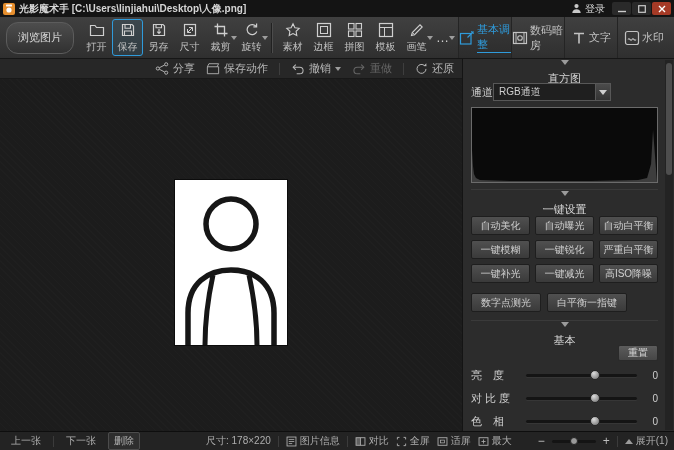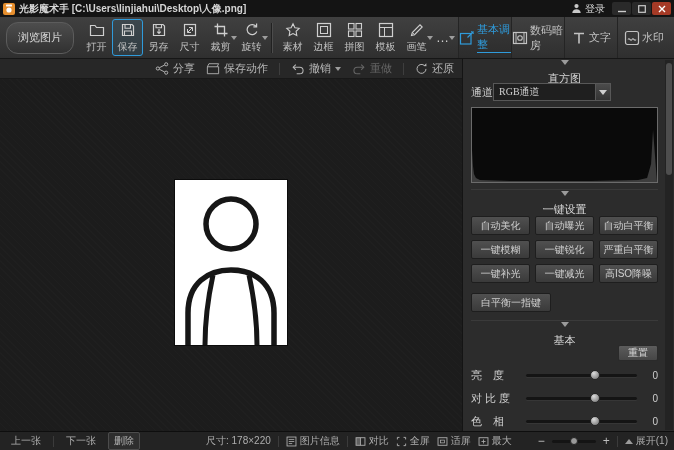--- a/index.html
+++ b/index.html
@@ -49,21 +49,21 @@
   }
   .photo { width:112px; height:165px; background:#fff; margin-top:14px; box-shadow:0 0 0 1px #0c0c0c; }
   
   .right-panel { flex:0 0 212px; background:#2c2c2c; border-left:1px solid #141414; position:relative; padding:0 16px 0 8px; font-size:11px; overflow:hidden; }
   .scrollbar { position:absolute; right:1px; top:1px; bottom:1px; width:8px; background:#232323; }
   .scroll-thumb { position:absolute; top:3px; left:1px; width:6px; height:112px; background:#4e4e4e; border-radius:3px; }
   .section-hd { display:flex; align-items:center; gap:6px; height:22px; color:#d8d8d8; margin-top:1px;flex-direction:column; }
   .sec-line { border-top:1px solid #3a3a3a; margin-top:6px; }
   .tri { width:0; height:0; border-left:4px solid transparent; border-right:4px solid transparent; border-top:5px solid #9b9b9b; }
   .channel-row { display:flex; align-items:center; margin:1px 0 6px; }
-  .dropdown { width:118px; height:18px; background:#1f1f1f; border:1px solid #585858; display:flex; align-items:center;font-family:Liberation Serif, serif; }
+  .dropdown { width:118px; height:18px; background:#1f1f1f; border:1px solid #585858; display:flex; align-items:center; }
   .dropdown .val { flex:1; padding-left:5px; font-size:10px; color:#cfcfcf; white-space:nowrap; }
   .dropdown .dbtn { width:15px; height:100%; border-left:1px solid #585858; background:linear-gradient(#4b4b4b,#333); display:flex; align-items:center; justify-content:center; }
   .hist-box { height:76px; background:#0a0a0a; border:1px solid #6b6b6b; margin-bottom:6px; }
   .grid3 { display:grid; grid-template-columns:repeat(3,1fr); gap:5px; margin:3px 0 10px; }
   .pbtn { height:19px; background:linear-gradient(#505050,#3a3a3a); border:1px solid #1e1e1e; border-radius:2px; color:#cfcfcf; font-size:10px; display:flex; align-items:center; justify-content:center; white-space:nowrap; overflow:hidden; }
   .row2 { display:flex; gap:6px; margin:0 0 8px; }
   .row2 .pbtn { padding:0 9px; }
   .reset-row { display:flex; justify-content:flex-end; margin:1px 0 3px; }
   .reset-btn { height:16px; padding:0 9px; background:linear-gradient(#5c5c5c,#464646); border:1px solid #2a2a2a; border-radius:2px; color:#ddd; font-size:10px; display:flex; align-items:center; }
   .slider-row { display:flex; align-items:center; height:23px; }
@@ -390,20 +390,21 @@
         <div class="pbtn">自动曝光</div>
         <div class="pbtn">自动白平衡</div>
         <div class="pbtn">一键模糊</div>
         <div class="pbtn">一键锐化</div>
         <div class="pbtn">严重白平衡</div>
         <div class="pbtn">一键补光</div>
         <div class="pbtn">一键减光</div>
         <div class="pbtn">高ISO降噪</div>
       </div>
       <div class="row2">
+        <div class="pbtn">数字点测光</div>
         <div class="pbtn">白平衡一指键</div>
       </div>
 
       <div class="sec-line"></div>
       <div class="section-hd">
         <span class="tri"></span>
         <span>基本</span>
       </div>
       <div class="reset-row">
         <div class="reset-btn">重置</div>

